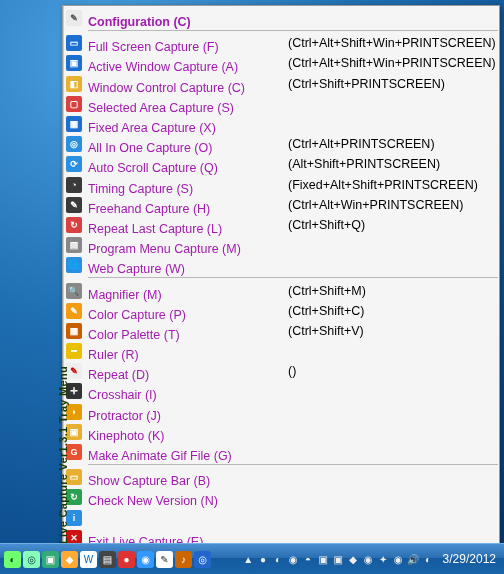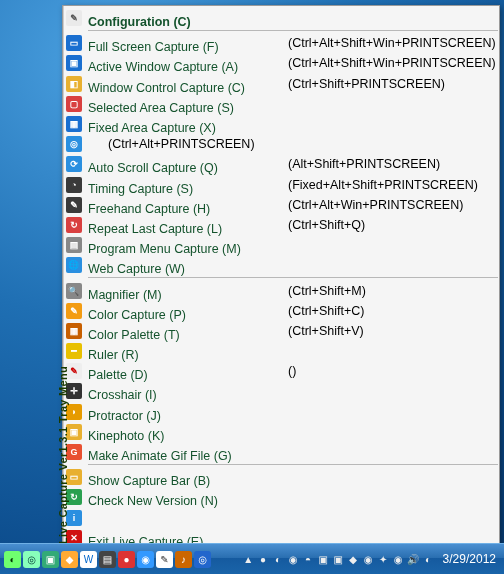--- a/index.html
+++ b/index.html
@@ -65,21 +65,21 @@
     border-radius: 2px;
     display:flex;
     align-items:center;
     justify-content:center;
     font-size:9px;
     color:#fff;
     font-weight:bold;
   }
   .label {
     flex: 0 0 auto;
-    color: #14532d;
+    color: #a21caf;
     margin-top: 8px;
   }
   .label.bold {
     font-weight: bold;
   }
   .shortcut {
     flex: 1;
     text-align: left;
     padding-left: 20px;
     color: #000;
@@ -160,20 +160,21 @@
           <span class="label lbl-col">Selected Area Capture (S)</span>
           <span class="shortcut"></span>
         </div>
         <div class="row">
           <span class="icon" style="background: rgb(26, 111, 208); color: rgb(255, 255, 255);">▦</span>
           <span class="label lbl-col">Fixed Area Capture (X)</span>
           <span class="shortcut"></span>
         </div>
         <div class="row">
           <span class="icon" style="background: rgb(42, 143, 224); color: rgb(255, 255, 255);">◎</span>
+          <span class="label lbl-col">All In One Capture (O)</span>
           <span class="shortcut">(Ctrl+Alt+PRINTSCREEN)</span>
         </div>
         <div class="row">
           <span class="icon" style="background: rgb(42, 143, 224); color: rgb(255, 255, 255);">⟳</span>
           <span class="label lbl-col">Auto Scroll Capture (Q)</span>
           <span class="shortcut">(Alt+Shift+PRINTSCREEN)</span>
         </div>
         <div class="row">
           <span class="icon" style="background: rgb(58, 58, 58); color: rgb(255, 255, 255);">◔</span>
           <span class="label lbl-col">Timing Capture (S)</span>
@@ -214,21 +215,21 @@
           <span class="icon" style="background: rgb(199, 95, 0); color: rgb(255, 255, 255);">▦</span>
           <span class="label lbl-col">Color Palette (T)</span>
           <span class="shortcut">(Ctrl+Shift+V)</span>
         </div>
         <div class="row">
           <span class="icon" style="background: rgb(232, 192, 0); color: rgb(255, 255, 255);">━</span>
           <span class="label lbl-col">Ruler (R)</span>
         </div>
         <div class="row">
           <span class="icon" style="background: rgb(238, 238, 238); color: rgb(204, 0, 0);">✎</span>
-          <span class="label lbl-col">Palette (D)</span>
+          <span class="label lbl-col">Repeat (D)</span>
           <span class="shortcut">()</span>
         </div>
         <div class="row">
           <span class="icon" style="background: rgb(51, 51, 51); color: rgb(255, 255, 255);">✛</span>
           <span class="label lbl-col">Crosshair (I)</span>
           <span class="shortcut"></span>
         </div>
         <div class="row">
           <span class="icon" style="background: rgb(230, 155, 0); color: rgb(255, 255, 255);">◗</span>
           <span class="label lbl-col">Protractor (J)</span>

